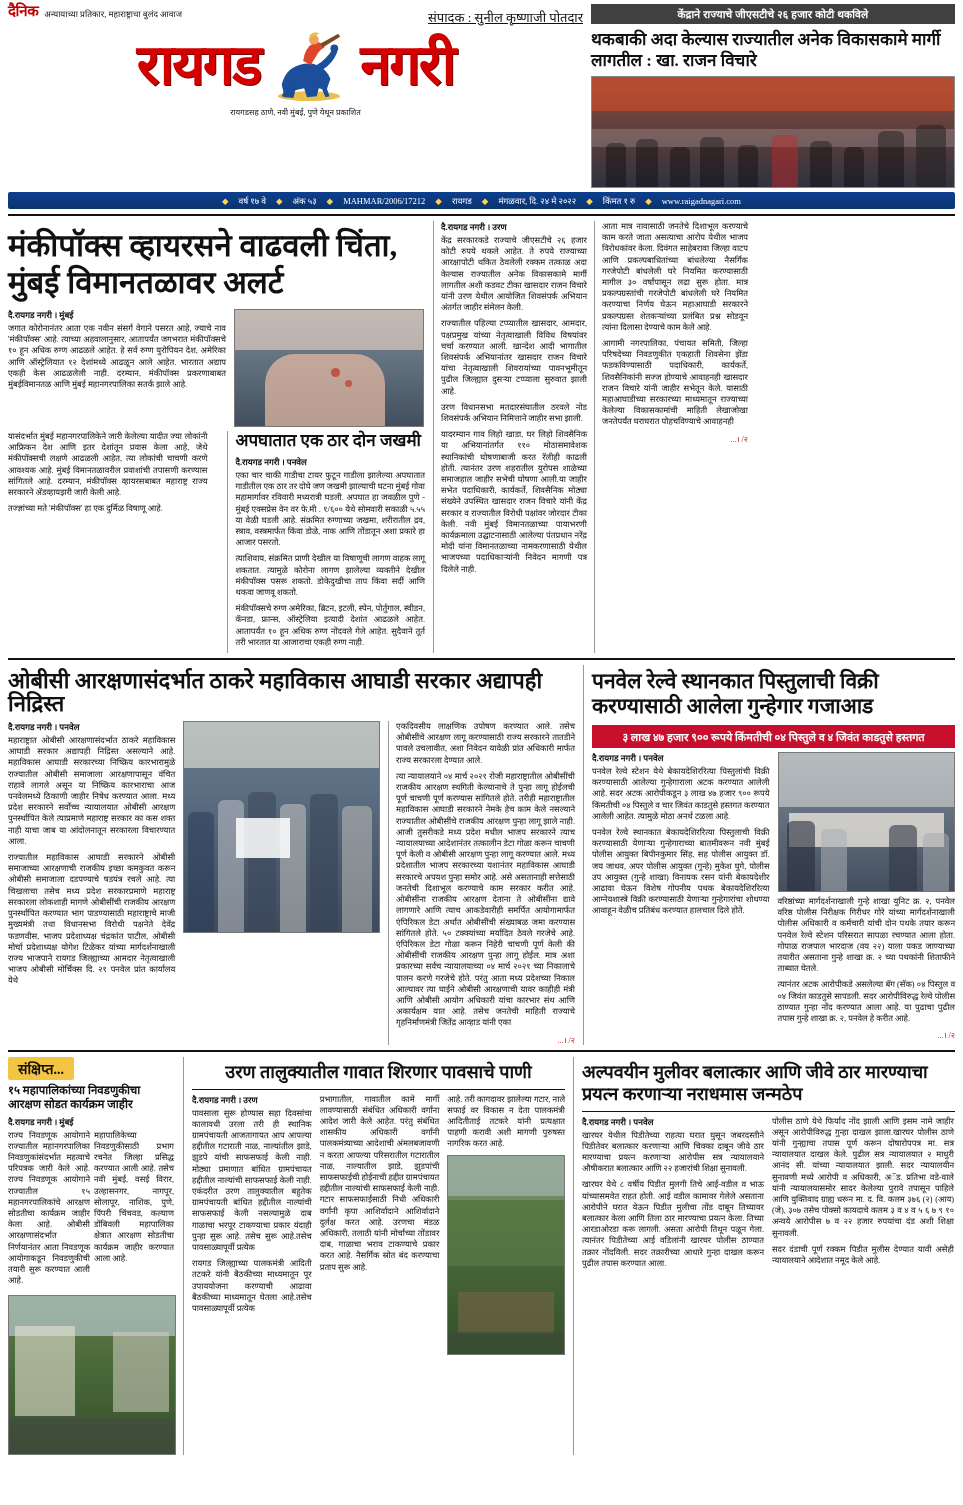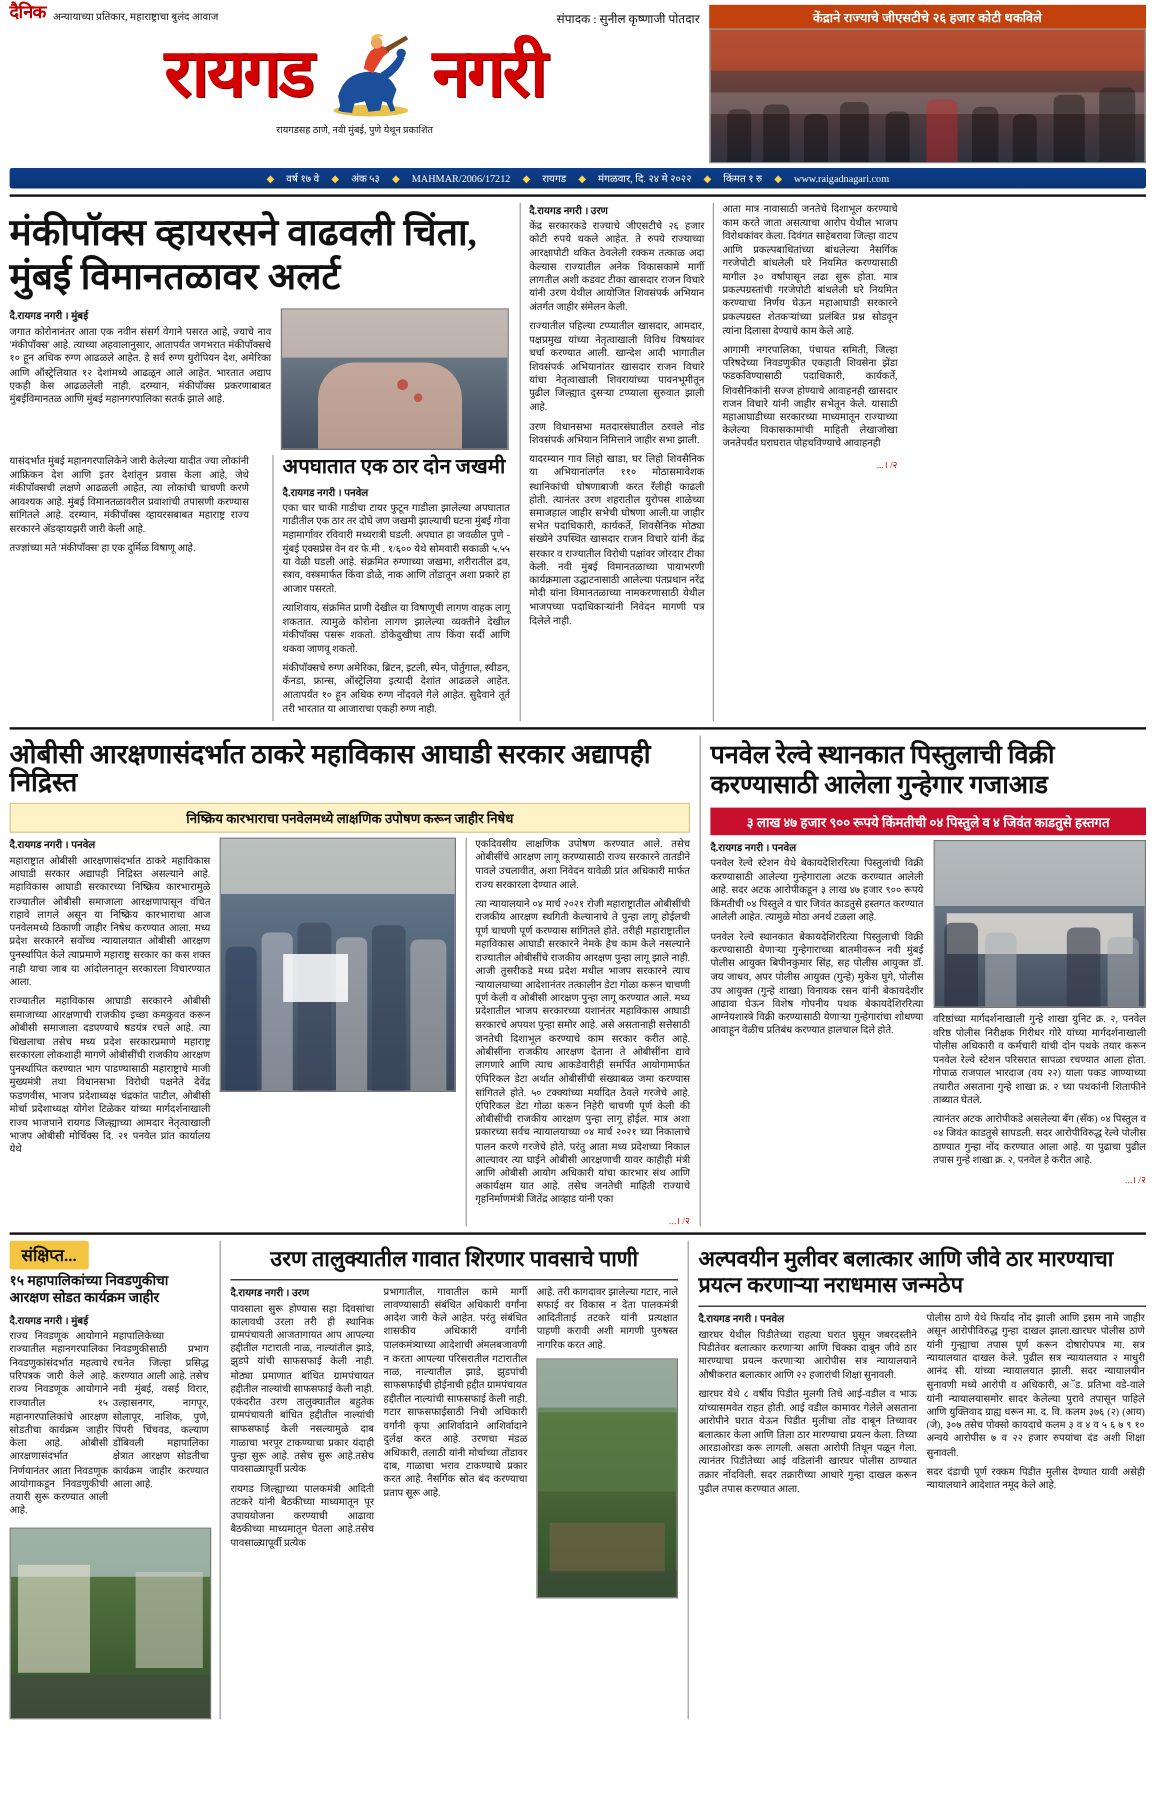--- a/index.html
+++ b/index.html
@@ -10,37 +10,37 @@
     color:#111;
   }
   .page{width:963px;position:relative;padding:0;box-sizing:border-box;}
 
   
   .masthead{display:flex;width:963px;box-sizing:border-box;padding:4px 8px 0 8px;}
   .mast-left{width:575px;box-sizing:border-box;position:relative;}
   .mast-top{display:flex;align-items:flex-start;gap:6px;font-size:8.5px;color:#111;}
   .dainik{color:#c00000;font-weight:bold;font-size:15px;line-height:1;letter-spacing:-.5px;}
   .mast-tagline{font-size:8.5px;padding-top:4px;color:#111;}
-  .mast-editor{font-size:10px;padding-top:4px;margin-left:auto;color:#111;}
+  .mast-editor{font-size:13px;padding-top:4px;margin-left:auto;color:#111;text-decoration:underline;}
   .logo-row{display:flex;align-items:center;justify-content:center;margin-top:-4px;}
   .logo-word{
     font-family:"Liberation Sans", sans-serif;
     font-weight:bold;font-size:56px;line-height:54px;color:#d40000;
     letter-spacing:-2px;
     text-shadow:1px 1px 0 #7a0000;
   }
   .logo-art{width:96px;height:86px;position:relative;margin:0 2px;}
   .horse{
     position:absolute;left:8px;top:6px;width:78px;height:74px;
   }
   .mast-subline{text-align:center;font-size:8px;margin-top:-2px;color:#111;}
 
   .mast-right{width:372px;box-sizing:border-box;padding-left:8px;}
   .top-red-bar{
-    background:#c2410c;color:#fff;font-size:10.5px;font-weight:bold;
+    background:#404040;color:#fff;font-size:10.5px;font-weight:bold;
     text-align:center;padding:3px 4px;letter-spacing:.2px;
   }
   .mast-right h2{
     font-size:17px;line-height:21px;margin:5px 0 5px 0;font-weight:bold;color:#111;
     text-align:left;
   }
   .mast-photo{width:100%;height:112px;background:#2d3b52;position:relative;overflow:hidden;border:1px solid #888;box-sizing:border-box;}
 
   
   .info-strip{
@@ -129,20 +129,21 @@
             <path d="M55 52 l6 18 l-4 1 l-7 -16 z" fill="#1b4f9c"></path>
           </svg>
         </div>
         <div class="logo-word">नगरी</div>
       </div>
       <div class="mast-subline">रायगडसह ठाणे, नवी मुंबई, पुणे येथून प्रकाशित</div>
     </div>
 
     <div class="mast-right">
       <div class="top-red-bar">केंद्राने राज्याचे जीएसटीचे २६ हजार कोटी थकविले</div>
+      <h2>थकबाकी अदा केल्यास राज्यातील अनेक विकासकामे मार्गी लागतील : खा. राजन विचारे</h2>
       <div class="mast-photo img-stage">
         <div class="ph-sky" style="height:34px;background:rgba(220,80,40,.55)"></div>
         <div class="ph-band" style="top:52px;height:18px;background:rgba(255,255,255,.18)"></div>
         <div class="ph-fig" style="left:14px;width:20px;height:44px"></div>
         <div class="ph-fig" style="left:44px;width:22px;height:48px"></div>
         <div class="ph-fig" style="left:78px;width:20px;height:40px"></div>
         <div class="ph-fig" style="left:108px;width:24px;height:50px"></div>
         <div class="ph-fig" style="left:146px;width:20px;height:42px"></div>
         <div class="ph-fig" style="left:180px;width:26px;height:52px;background:rgba(200,40,40,.45)"></div>
         <div class="ph-fig" style="left:218px;width:22px;height:46px"></div>
@@ -220,21 +221,20 @@
       <div class="contd">...। /२</div>
     </div>
   </div>
 
   <div class="rule"></div>
 
   <div class="cols">
 
     <div class="col" style="width:575px;padding-right:8px;">
       <h2 class="sec">ओबीसी आरक्षणासंदर्भात ठाकरे महाविकास आघाडी सरकार अद्यापही निद्रिस्त</h2>
-      <div class="banner-yellow">निष्क्रिय कारभाराचा पनवेलमध्ये लाक्षणिक उपोषण करून जाहीर निषेध</div>
       <div style="display:flex;gap:8px;">
         <div style="width:170px;">
           <div class="dateline">दै.रायगड नगरी । पनवेल</div>
           <p class="body">महाराष्ट्रात ओबीसी आरक्षणासंदर्भात ठाकरे महाविकास आघाडी सरकार अद्यापही निद्रिस्त असल्याने आहे. महाविकास आघाडी सरकारच्या निष्क्रिय कारभारामुळे राज्यातील ओबीसी समाजाला आरक्षणापासून वंचित राहावे लागले असून या निष्क्रिय कारभाराचा आज पनवेलमध्ये ठिकाणी जाहीर निषेध करण्यात आला. मध्य प्रदेश सरकारने सर्वोच्च न्यायालयात ओबीसी आरक्षण पुनर्स्थापित केले त्याप्रमाणे महाराष्ट्र सरकार का कस शक्त नाही याचा जाब या आंदोलनातून सरकारला विचारण्यात आला.</p>
           <p class="body">राज्यातील महाविकास आघाडी सरकारने ओबीसी समाजाच्या आरक्षणाची राजकीय इच्छा कमकुवत करून ओबीसी समाजाला दडपण्याचे षडयंत्र रचले आहे. त्या चिखलाचा तसेच मध्य प्रदेश सरकारप्रमाणे महाराष्ट्र सरकारला लोकशाही मागणे ओबीसींची राजकीय आरक्षण पुनर्स्थापित करण्यात भाग पाडण्यासाठी महाराष्ट्राचे माजी मुख्यमंत्री तथा विधानसभा विरोधी पक्षनेते देवेंद्र फडणवीस, भाजप प्रदेशाध्यक्ष चंद्रकांत पाटील, ओबीसी मोर्चा प्रदेशाध्यक्ष योगेश टिळेकर यांच्या मार्गदर्शनाखाली राज्य भाजपाने रायगड जिल्ह्याच्या आमदार नेतृत्वाखाली भाजप ओबीसी मोर्चिक्स दि. २१ पनवेल प्रांत कार्यालय येथे</p>
         </div>
         <div style="width:200px;">
           <div class="photo img-people" style="height:212px;">
             <div class="ph-sky" style="height:46px;background:rgba(250,245,225,.55)"></div>
             <div class="ph-fig" style="left:4px;width:26px;height:120px;background:rgba(40,60,90,.55)"></div>

